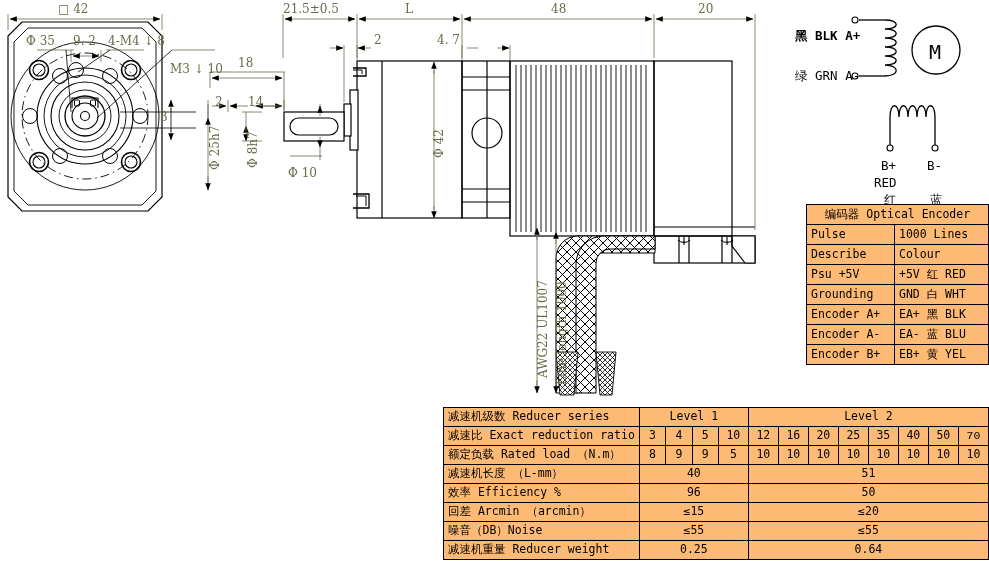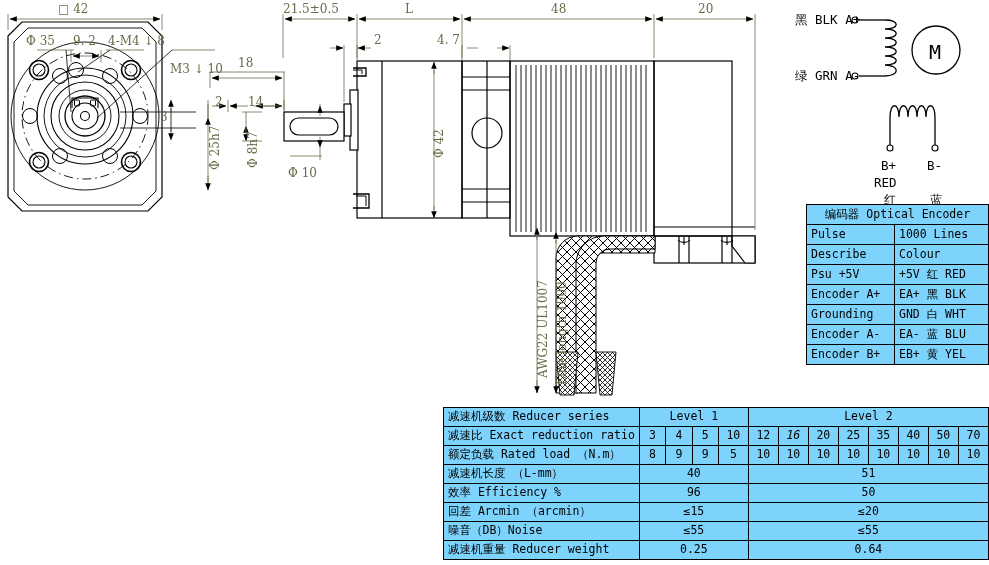--- a/index.html
+++ b/index.html
@@ -3,21 +3,21 @@
 <meta charset="utf-8">
 <style>
   html,body{margin:0;padding:0;background:#ffffff;}
   body{width:989px;height:565px;position:relative;overflow:hidden;
        font-family:"DejaVu Sans Mono","Liberation Mono",monospace;}
   .stage{position:absolute;left:0;top:0;width:989px;height:565px;}
   svg.draw{position:absolute;left:0;top:0;width:989px;height:565px;}
   .dimtxt{position:absolute;color:#6b6b4a;font-size:12px;
           font-family:"DejaVu Serif","Liberation Serif",serif;white-space:nowrap;}
   .dimtxt.v{transform-origin:0 0;}
-  .tbl{position:absolute;border-collapse:collapse;background:#7dd3fc;}
+  .tbl{position:absolute;border-collapse:collapse;background:#fdba74;}
   .tbl td{border:1px solid #000;font-size:11.5px;
           font-family:"DejaVu Sans Mono","Liberation Mono",monospace;
           padding:1px 4px;color:#000;white-space:nowrap;line-height:1.35;}
   .tbl td.c{text-align:center;}
   .tbl td.l{text-align:left;}
   .wtxt{position:absolute;font-size:12.5px;color:#000;white-space:nowrap;
         font-family:"DejaVu Sans Mono","Liberation Mono",monospace;}
   .enc-tbl{left:806px;top:204px;}
   .enc-tbl td{height:17px;}
   .red-tbl{left:443px;top:407px;}
@@ -259,21 +259,21 @@
 <div class="dimtxt" style="left:248px;top:95px;">14</div>
 <div class="dimtxt" style="left:437px;top:33px;">4. 7</div>
 <div class="dimtxt v" style="left:208px;top:170px;transform:rotate(-90deg);">Φ 25h7</div>
 <div class="dimtxt v" style="left:246px;top:168px;transform:rotate(-90deg);">Φ 8h7</div>
 <div class="dimtxt" style="left:288px;top:166px;">Φ 10</div>
 <div class="dimtxt v" style="left:432px;top:158px;transform:rotate(-90deg);">Φ 42</div>
 
 <div class="dimtxt v" style="left:536px;top:378px;transform:rotate(-90deg);">AWG22 UL1007</div>
 <div class="dimtxt v" style="left:555px;top:385px;transform:rotate(-90deg);">Line length 1000</div>
 
-<div class="wtxt" style="left:795px;top:12px;">黑 BLK A+</div>
+<div class="wtxt" style="left:795px;top:28px;font-weight:bold;">黑 BLK A+</div>
 <div class="wtxt" style="left:795px;top:68px;">绿 GRN A-</div>
 <div class="wtxt" style="left:929px;top:40px;font-size:20px;">M</div>
 <div class="wtxt" style="left:881px;top:158px;">B+</div>
 <div class="wtxt" style="left:874px;top:175px;">RED</div>
 <div class="wtxt" style="left:884px;top:192px;">红</div>
 <div class="wtxt" style="left:927px;top:158px;">B-</div>
 <div class="wtxt" style="left:921px;top:175px;margin-top:28px;">BLU</div>
 <div class="wtxt" style="left:930px;top:192px;">蓝</div>
 
 <table class="tbl enc-tbl">
@@ -287,26 +287,26 @@
         </tr>
     <tr>
           <td class="l">Describe</td>
           <td class="l">Colour</td>
         </tr>
     <tr>
           <td class="l">Psu +5V</td>
           <td class="l">+5V 红 RED</td>
         </tr>
     <tr>
+          <td class="l">Grounding</td>
+          <td class="l">GND 白 WHT</td>
+        </tr>
+    <tr>
           <td class="l">Encoder A+</td>
           <td class="l">EA+ 黑 BLK</td>
-        </tr>
-    <tr>
-          <td class="l">Grounding</td>
-          <td class="l">GND 白 WHT</td>
         </tr>
     <tr>
           <td class="l">Encoder A-</td>
           <td class="l">EA- 蓝 BLU</td>
         </tr>
     <tr>
           <td class="l">Encoder B+</td>
           <td class="l">EB+ 黄 YEL</td>
         </tr>
   </tbody>
@@ -319,27 +319,27 @@
       <td class="c" colspan="4" style="width:116px;">Level 1</td>
       <td class="c" colspan="8" style="width:232px;">Level 2</td>
     </tr>
     <tr>
       <td class="l">减速比 Exact reduction ratio</td>
       <td class="c" style="width:29px;">3</td>
       <td class="c" style="width:29px;">4</td>
       <td class="c" style="width:29px;">5</td>
       <td class="c" style="width:29px;">10</td>
       <td class="c" style="width:29px;">12</td>
-      <td class="c" style="width:29px;font-style:italic;">16</td>
+      <td class="c" style="width:29px;">16</td>
       <td class="c" style="width:29px;">20</td>
       <td class="c" style="width:29px;">25</td>
       <td class="c" style="width:29px;">35</td>
       <td class="c" style="width:29px;">40</td>
       <td class="c" style="width:29px;">50</td>
-      <td class="c" style="width:29px;">70</td>
+      <td class="c" style="width:29px;font-family:Liberation Mono, monospace;">70</td>
     </tr>
     <tr>
       <td class="l">额定负载 Rated load （N.m）</td>
       <td class="c">8</td>
       <td class="c">9</td>
       <td class="c">9</td>
       <td class="c">5</td>
       <td class="c">10</td>
       <td class="c">10</td>
       <td class="c">10</td>

